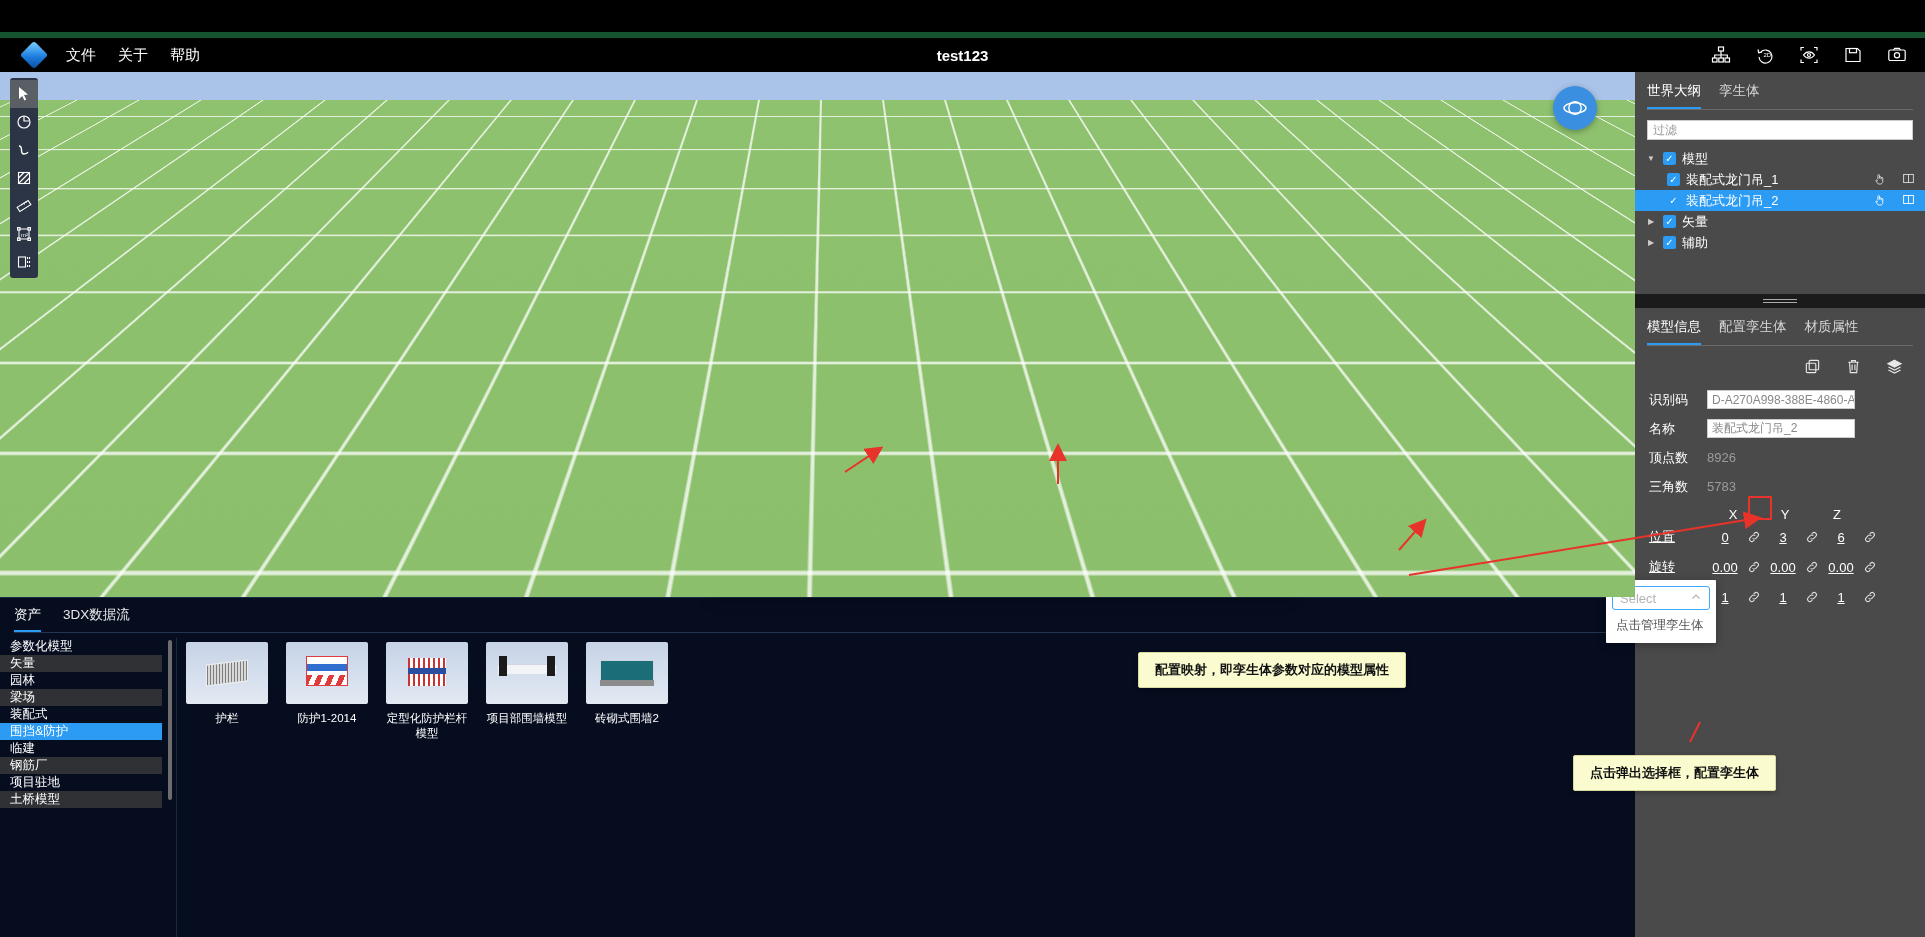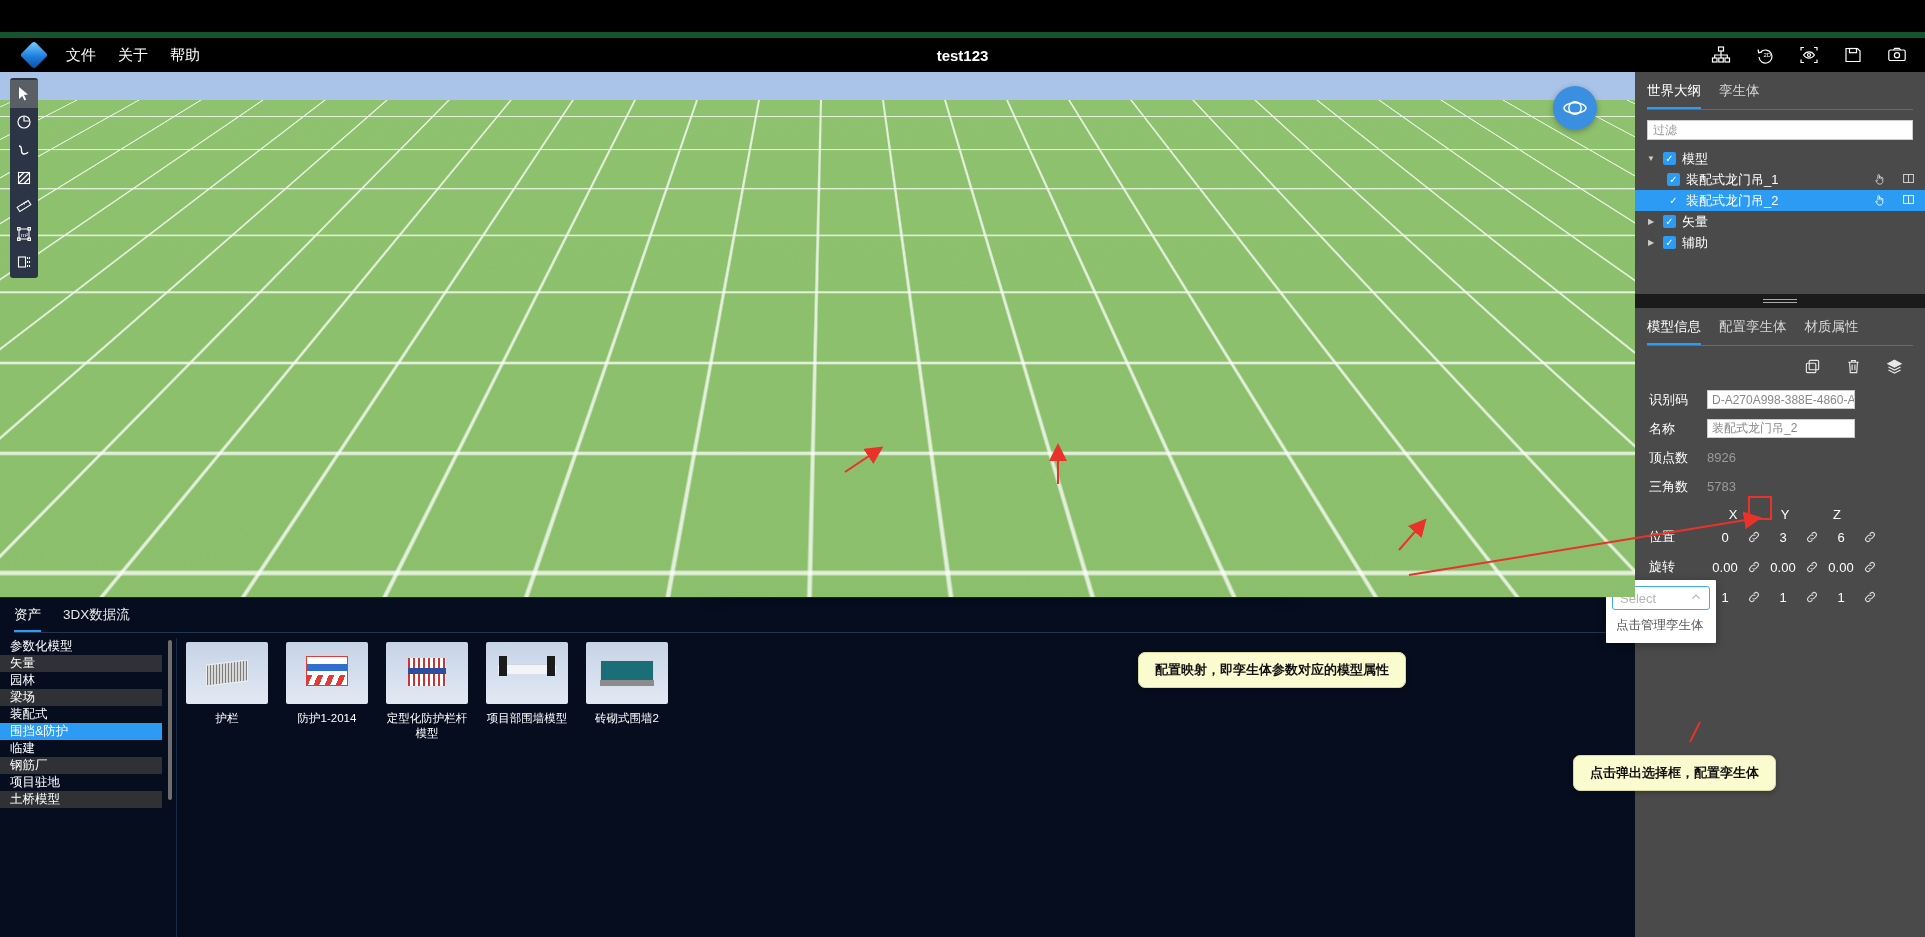--- a/index.html
+++ b/index.html
@@ -106,21 +106,21 @@
   }
   .casc-item.active { color: #2b9bf4; background: #f5f7fa; }
   .casc-item .arr { color: #bbb; font-size: 12px; }
   .casc-item.active .arr { color: #2b9bf4; }
   .casc-col.c4 .casc-item { justify-content: center; color: #666; }
 
   .redbox-ann { position: absolute; border: 2px solid #e8332a; z-index: 60; pointer-events: none; }
 
   .tip {
     position: absolute; background: #fbfbd0; border: 1px solid #d9d9a0;
-    border-radius: 7px; padding: 8px 16px; font-size: 13px; color: #111;
+    border-radius: 2px; padding: 8px 16px; font-size: 13px; color: #111;
     font-weight: bold; box-shadow: 0 2px 5px rgba(0,0,0,.25); z-index: 70;
     white-space: nowrap;
   }
 
   
   .rightpanel {
     position: absolute; right: 0; top: 40px; width: 290px; bottom: 0;
     background: #4a4a4a;
   }
   .rp-section { background: #4a4a4a; }
@@ -157,21 +157,21 @@
   .prop-row .plabel { width: 58px; color: #fff; }
   .prop-row .pinput {
     height: 19px; background: #fff; border: 1px solid #ccc; color: #888; font-size: 12px;
     display: flex; align-items: center; padding: 0 4px; width: 148px; overflow: hidden; white-space: nowrap;
   }
   .prop-row .pval { color: #9b9b9b; font-size: 13px; }
 
   .xyz-head { display: flex; color: #fff; font-size: 13px; padding-left: 14px; margin-top: 6px; }
   .xyz-head span { width: 52px; text-align: center; }
   .xyz-head .spacer { width: 58px; }
-  .xyz-row { display: flex; align-items: center; padding-left: 14px; height: 30px; color: #fff; font-size: 13px; }
+  .xyz-row { display: flex; align-items: center; padding-left: 14px; height: 30px; color: #fff; font-size: 13px; text-decoration: underline; }
   .xyz-row .lbl { width: 58px; }
   .xyz-row .num { width: 36px; text-align: center; }
   .xyz-row .lk { width: 22px; display: flex; justify-content: center; }
 
   
   .select-pop {
     position: absolute; left: 1606px; top: 548px; width: 110px;
     background: #fff; border-radius: 1px; box-shadow: 0 2px 10px rgba(0,0,0,.3);
     padding: 6px; z-index: 65;
   }

